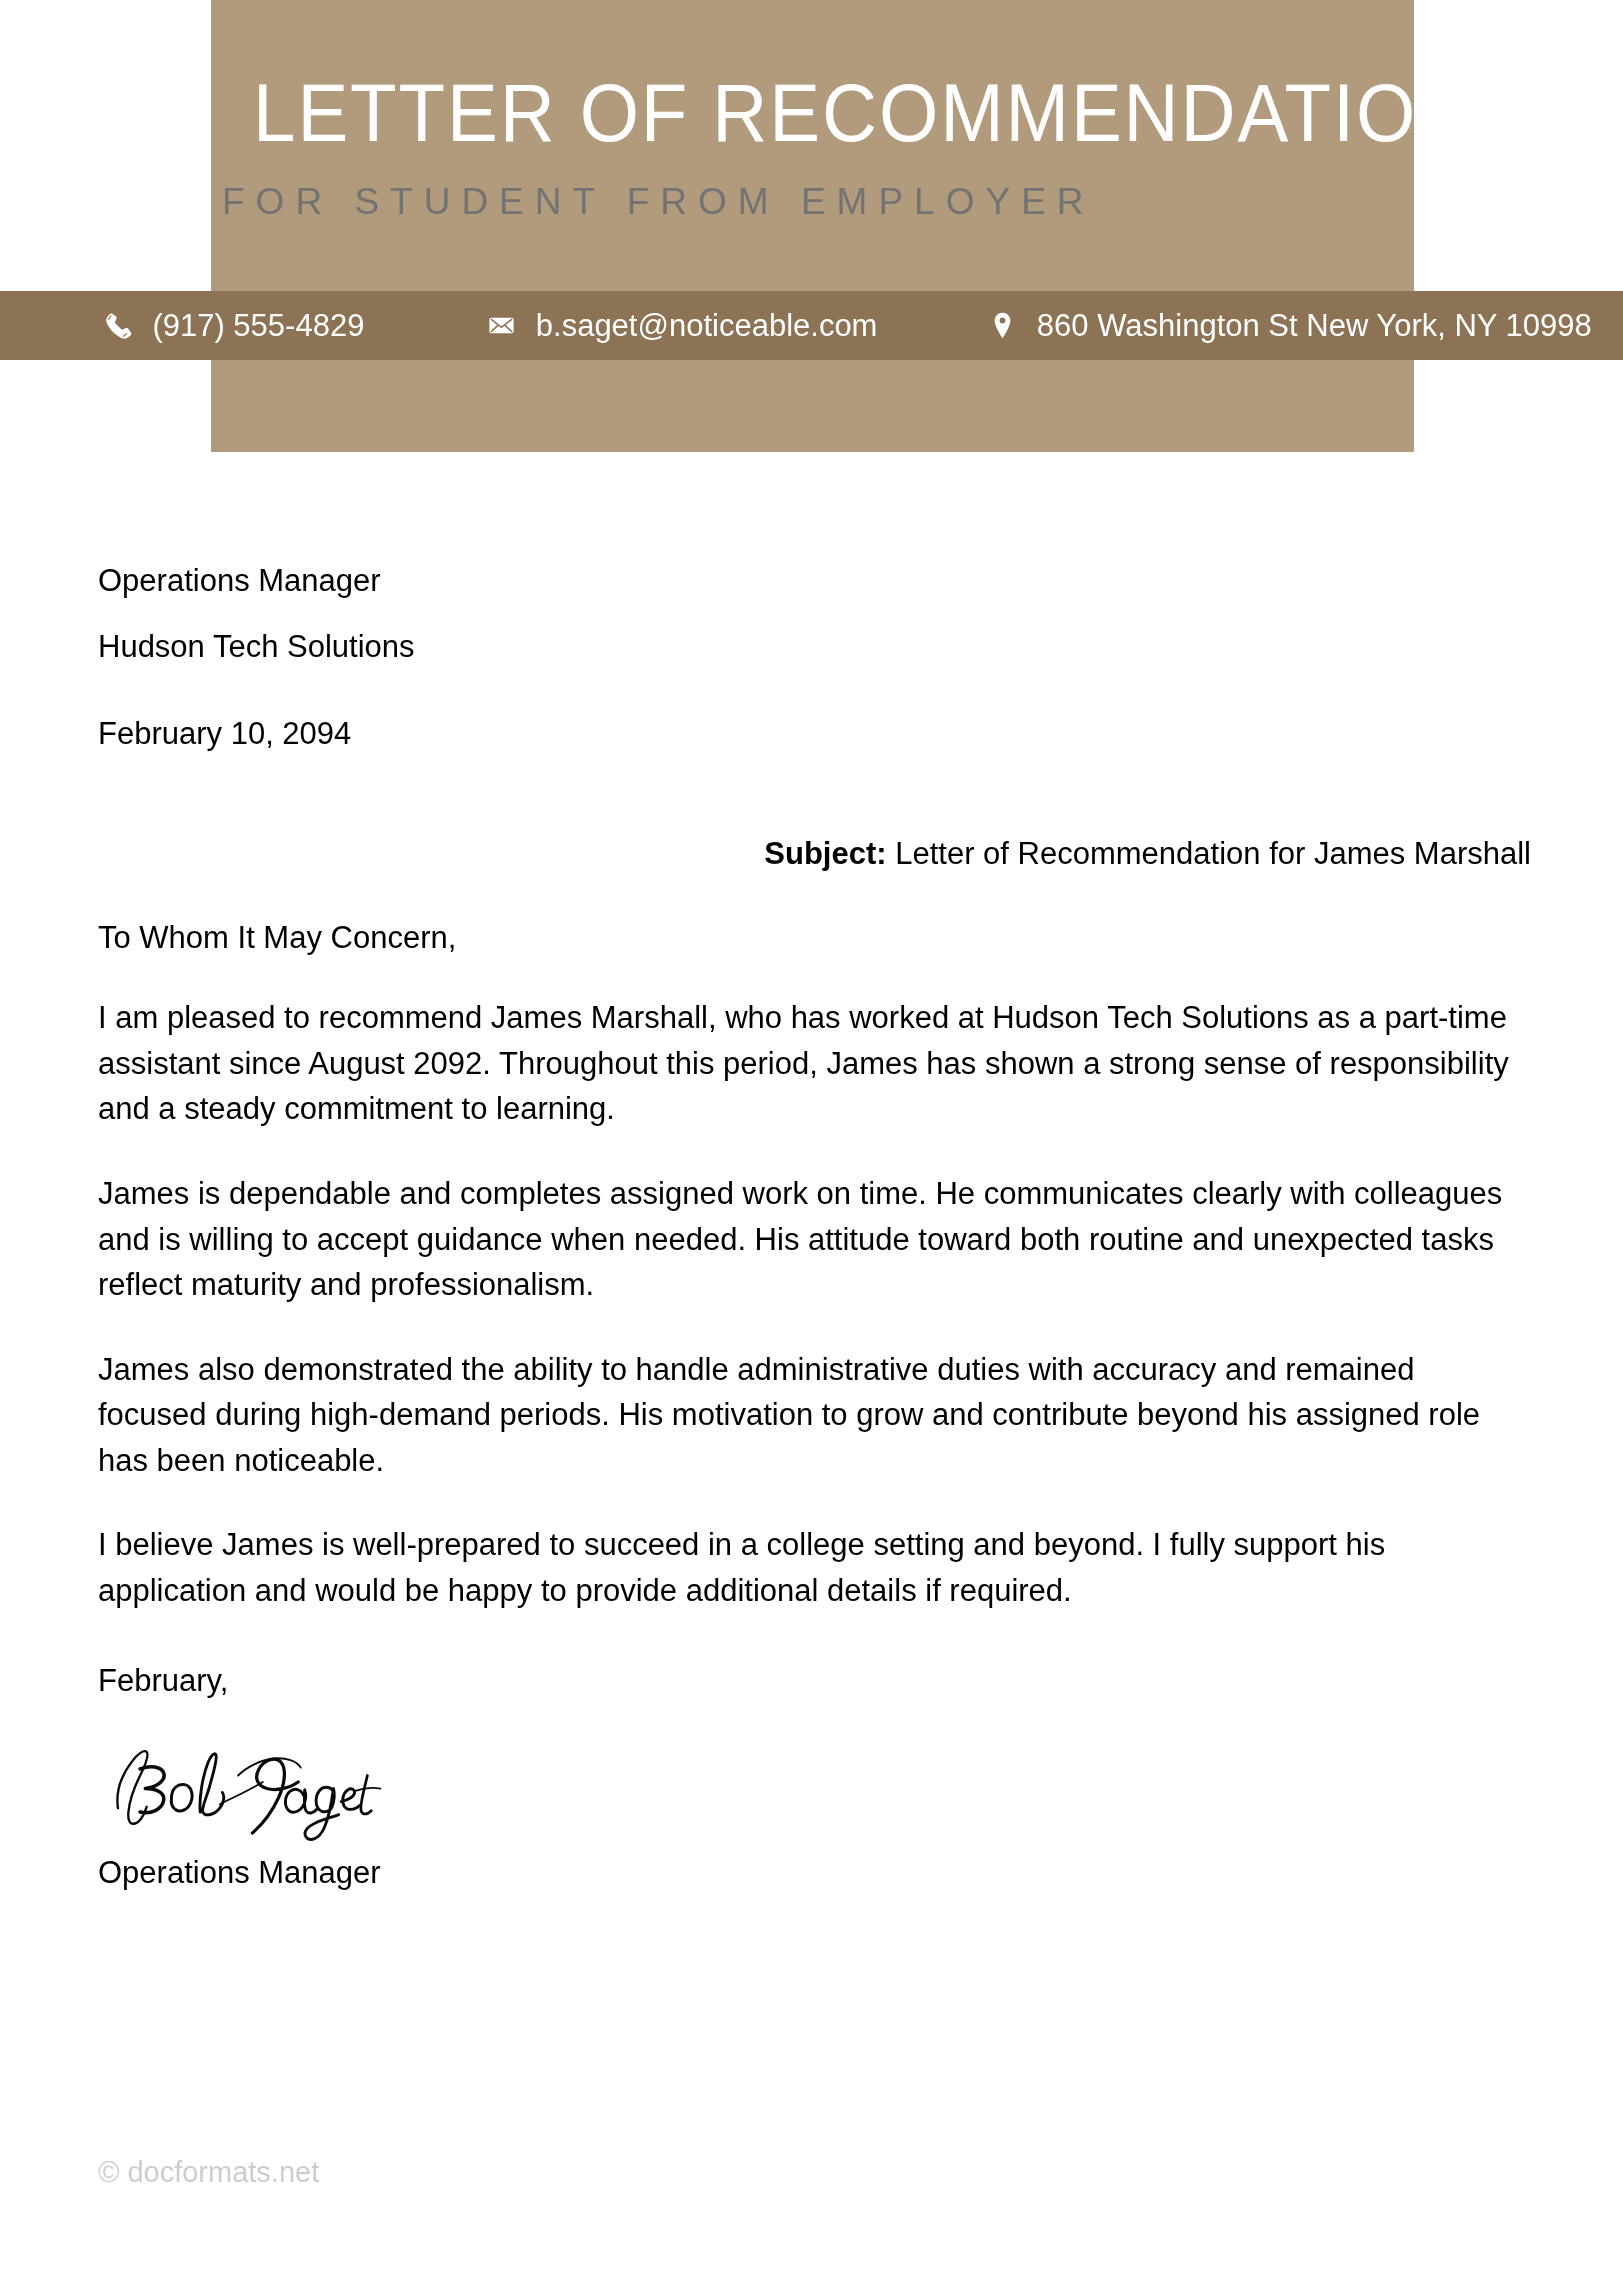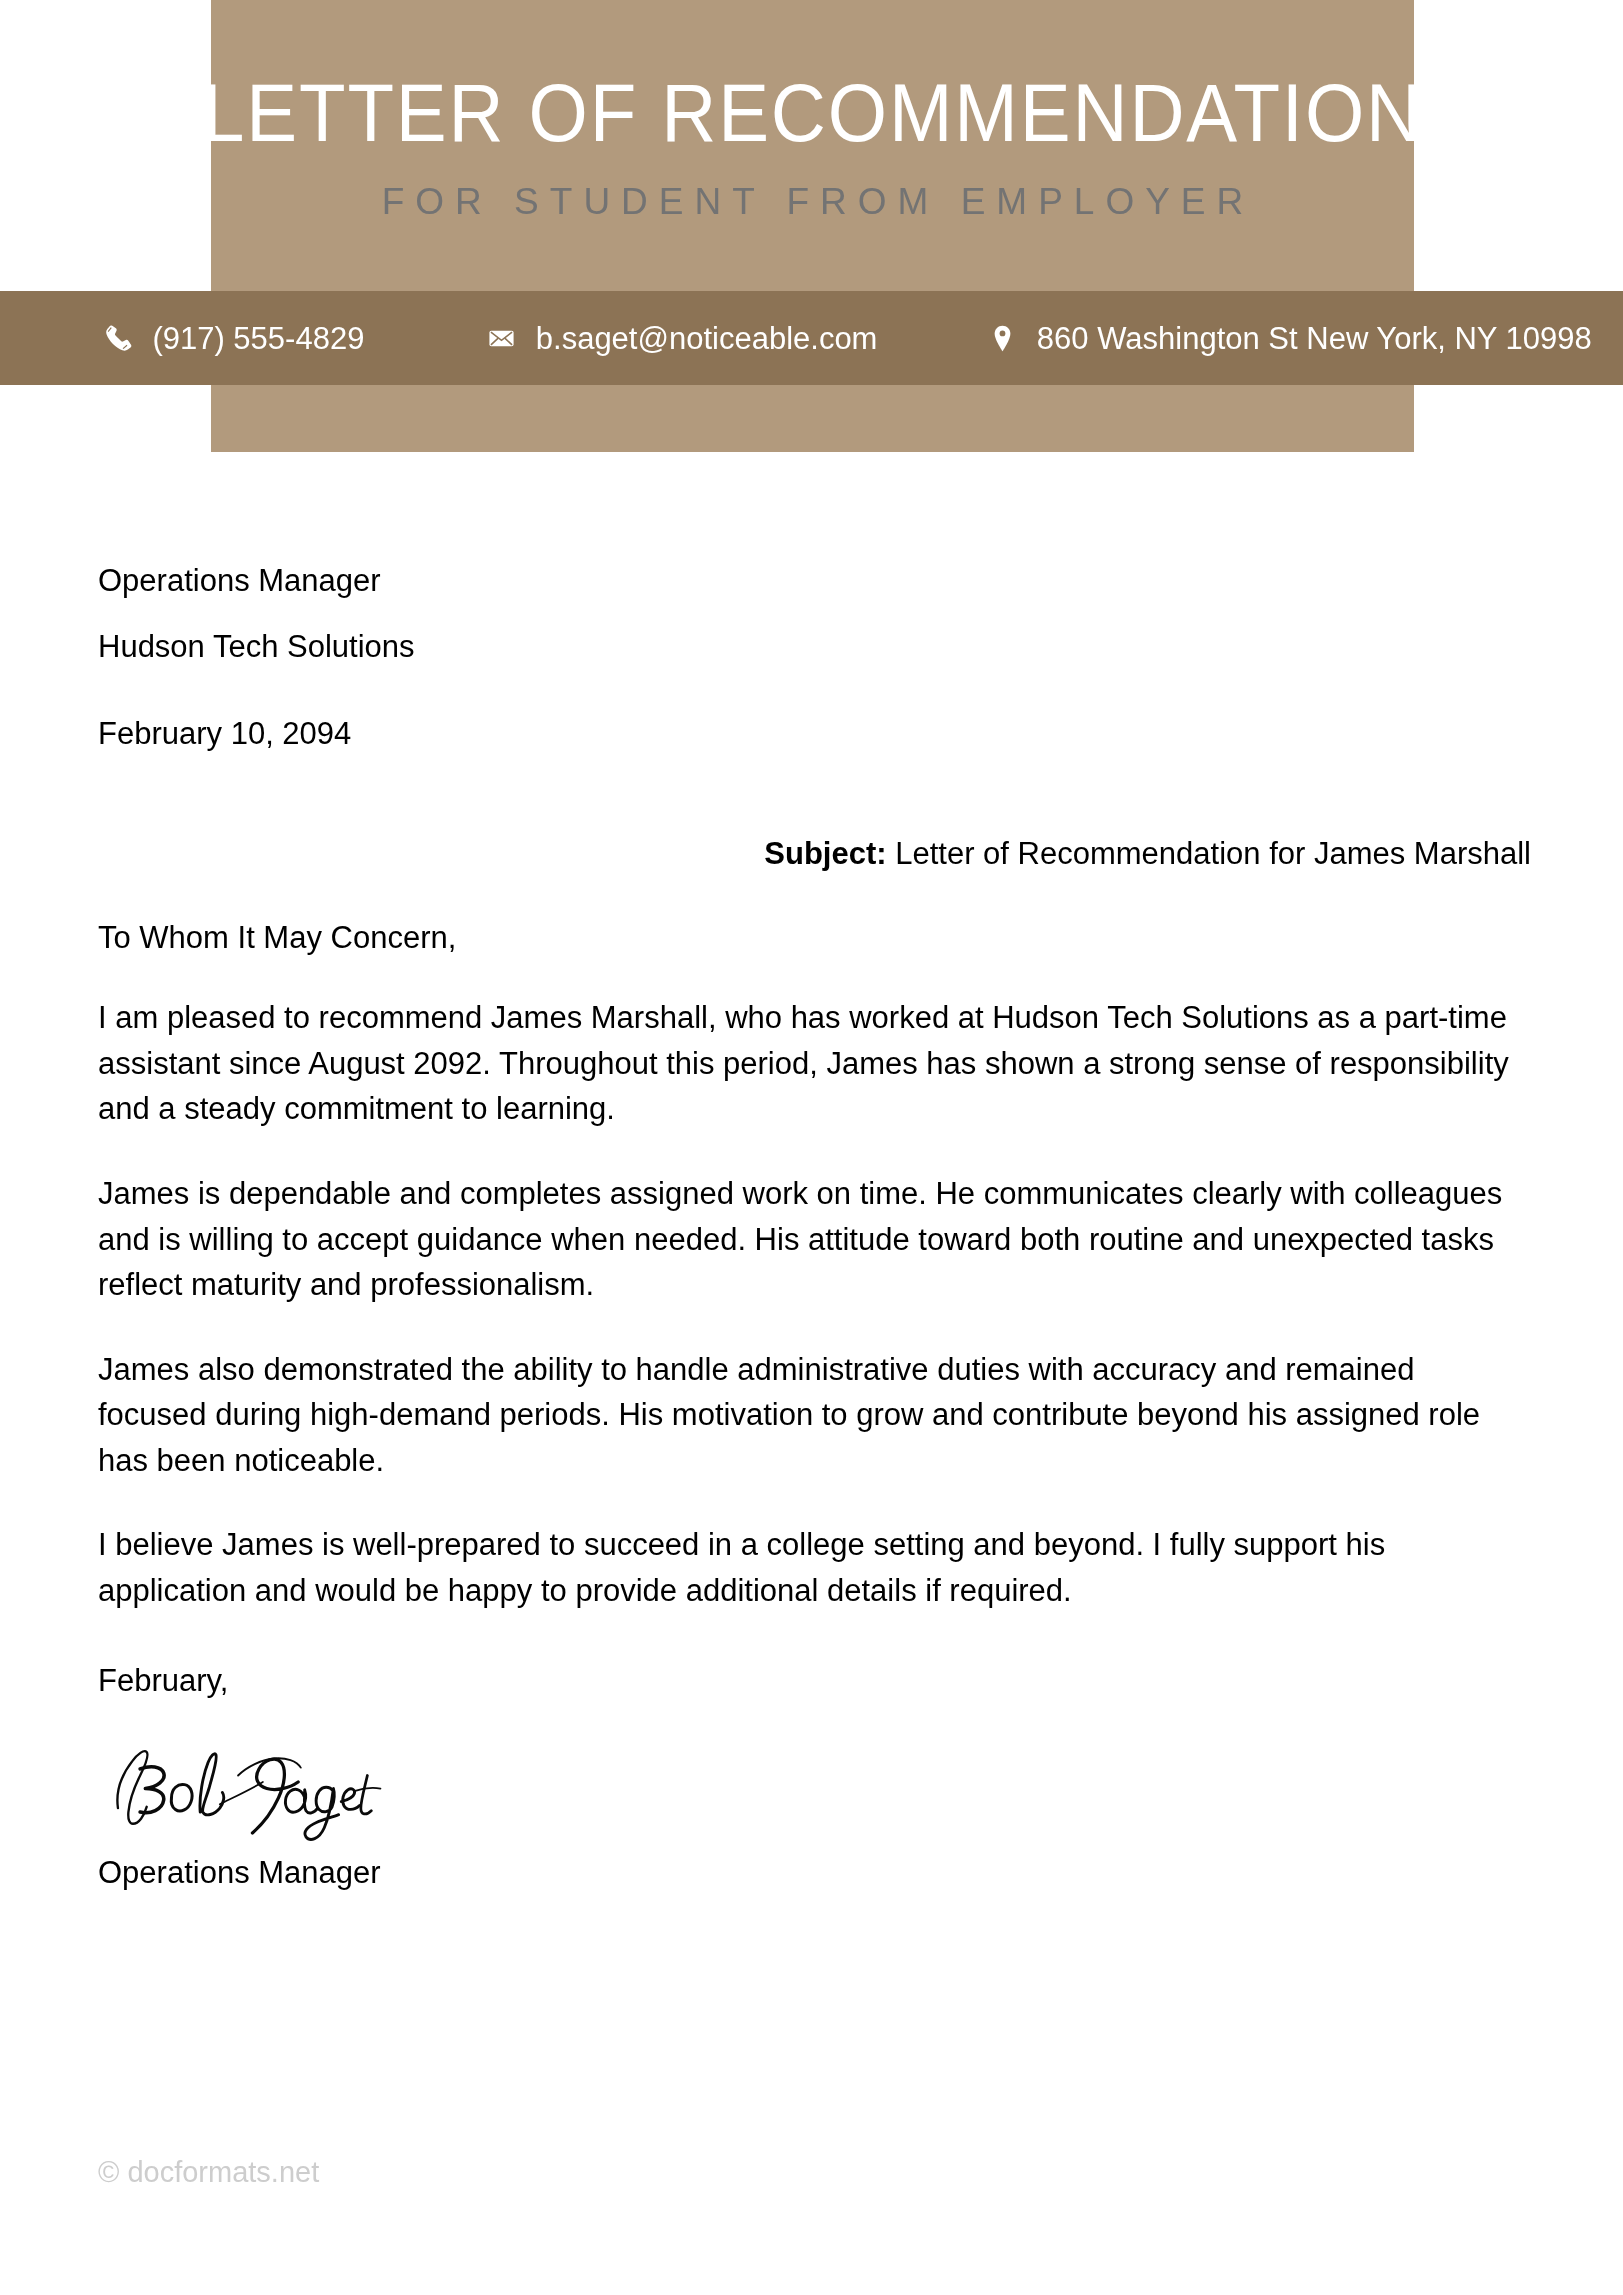--- a/index.html
+++ b/index.html
@@ -35,21 +35,20 @@
   }
 
   .title-stack {
     position: absolute;
     left: 211px;
     top: 0;
     width: 1203px;
     height: 291px;
     display: flex;
     flex-direction: column;
-    align-items: center;
     justify-content: center;
   }
 
   .doc-title {
     color: #ffffff;
     font-family: "Liberation Sans Narrow", "Liberation Sans", sans-serif;
     font-size: 82px;
     font-weight: 400;
     letter-spacing: 2px;
     line-height: 1.02;
@@ -70,21 +69,21 @@
     text-indent: 11px;
     margin: 0;
   }
 
   
   .contact-bar {
     position: absolute;
     left: 0;
     top: 291px;
     width: 1623px;
-    height: 94px;
+    height: 69px;
     background: #8c7355;
     display: flex;
     align-items: center;
   }
 
   .contact-item {
     display: flex;
     align-items: center;
     color: #ffffff;
     font-family: "Liberation Sans Narrow", "Liberation Sans", sans-serif;

